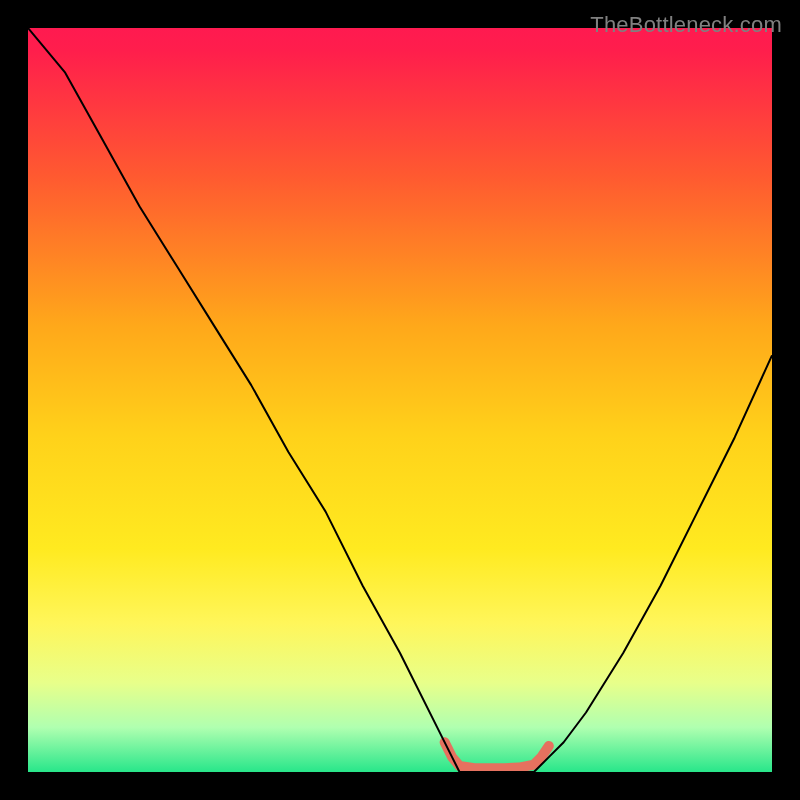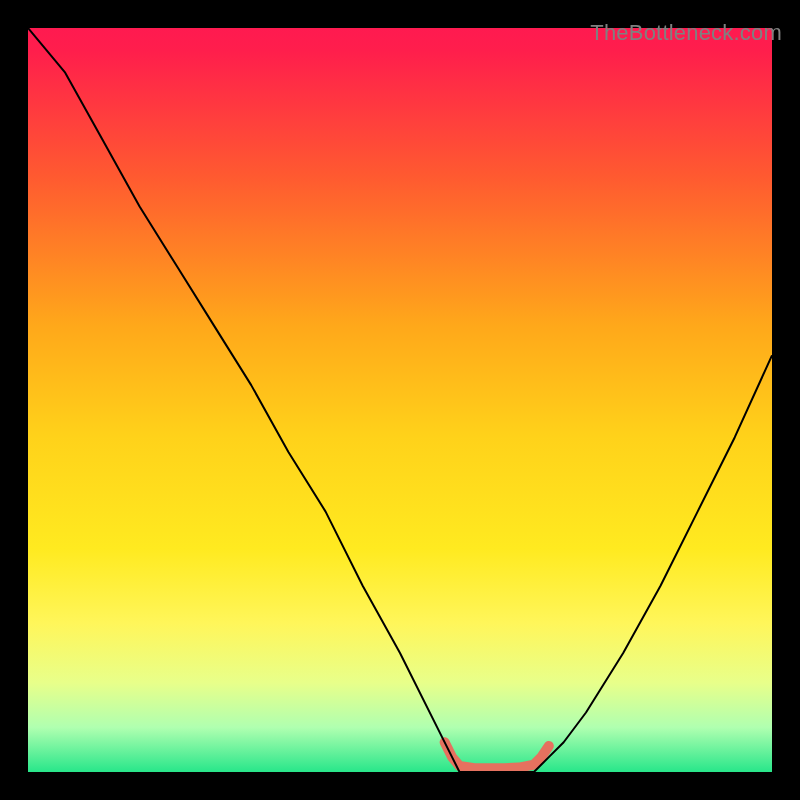--- a/index.html
+++ b/index.html
@@ -12,21 +12,21 @@
     overflow: hidden;
   }
   .frame {
     position: relative;
     width: 800px;
     height: 800px;
     background: #000;
   }
   .watermark {
     position: absolute;
-    top: 20px;
+    top: 12px;
     right: 18px;
     color: #808080;
     font-size: 22px;
     font-weight: 400;
     z-index: 10;
     letter-spacing: 0.2px;
   }
   .plot-area {
     position: absolute;
     left: 28px;

